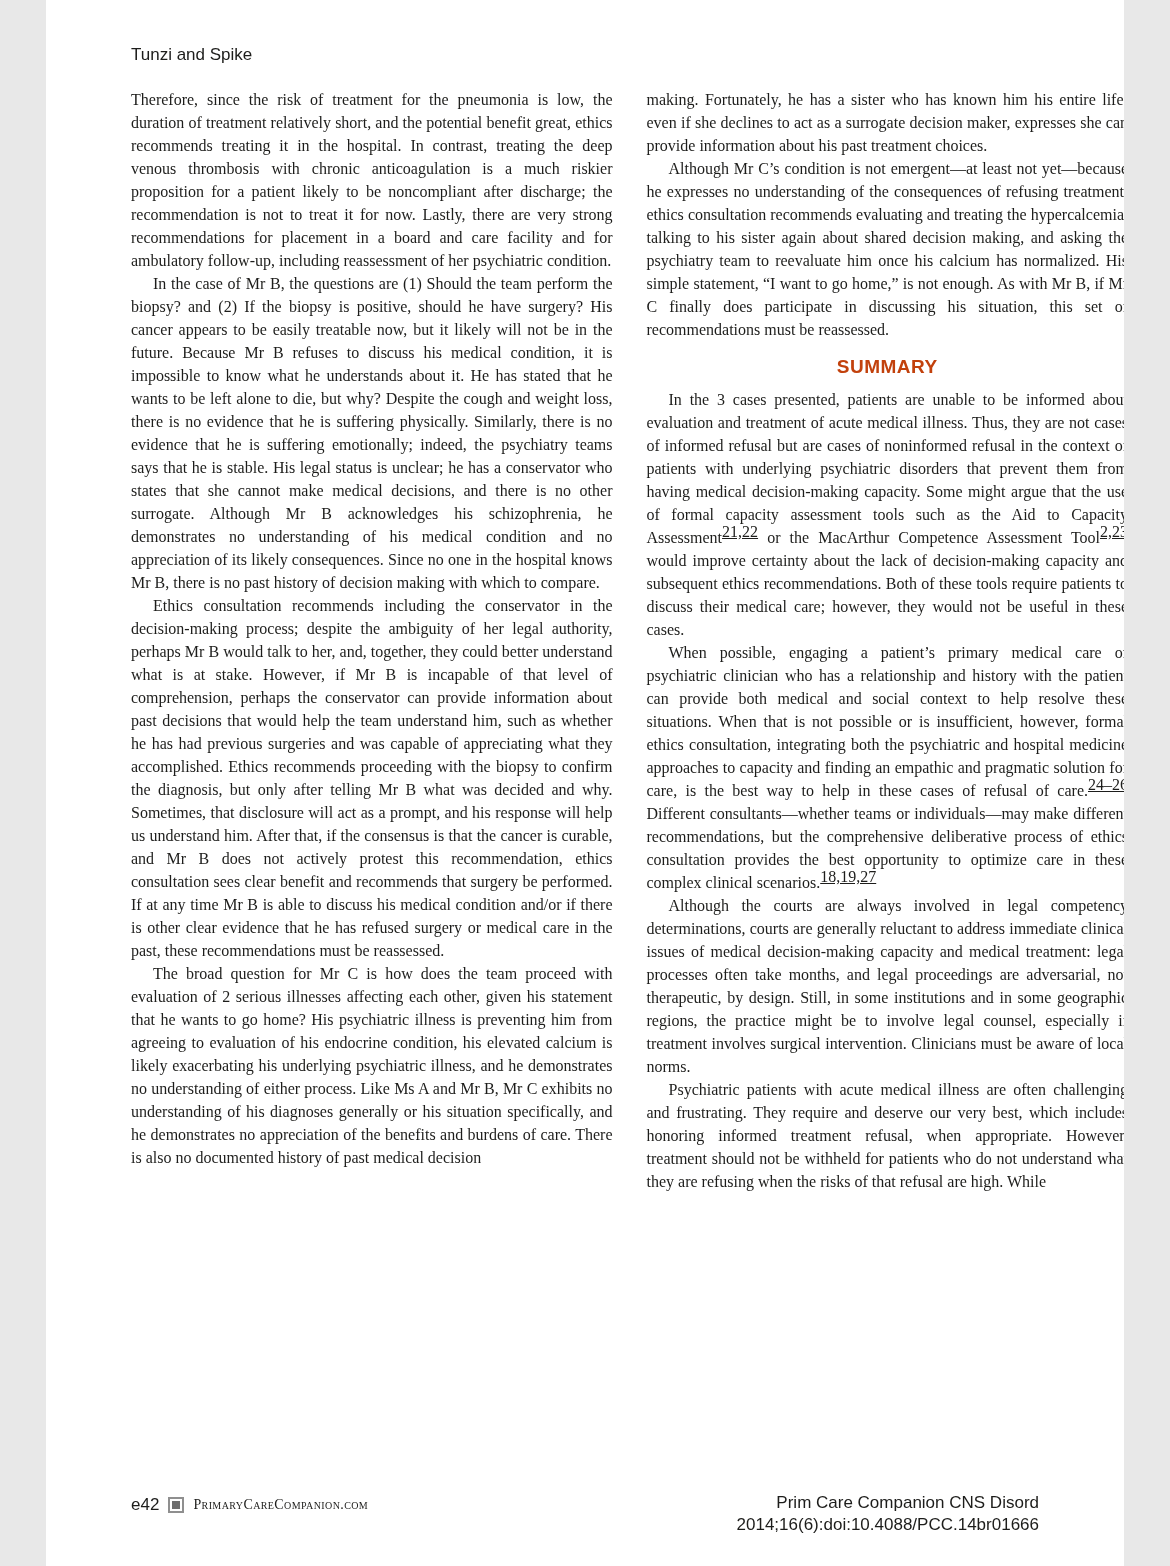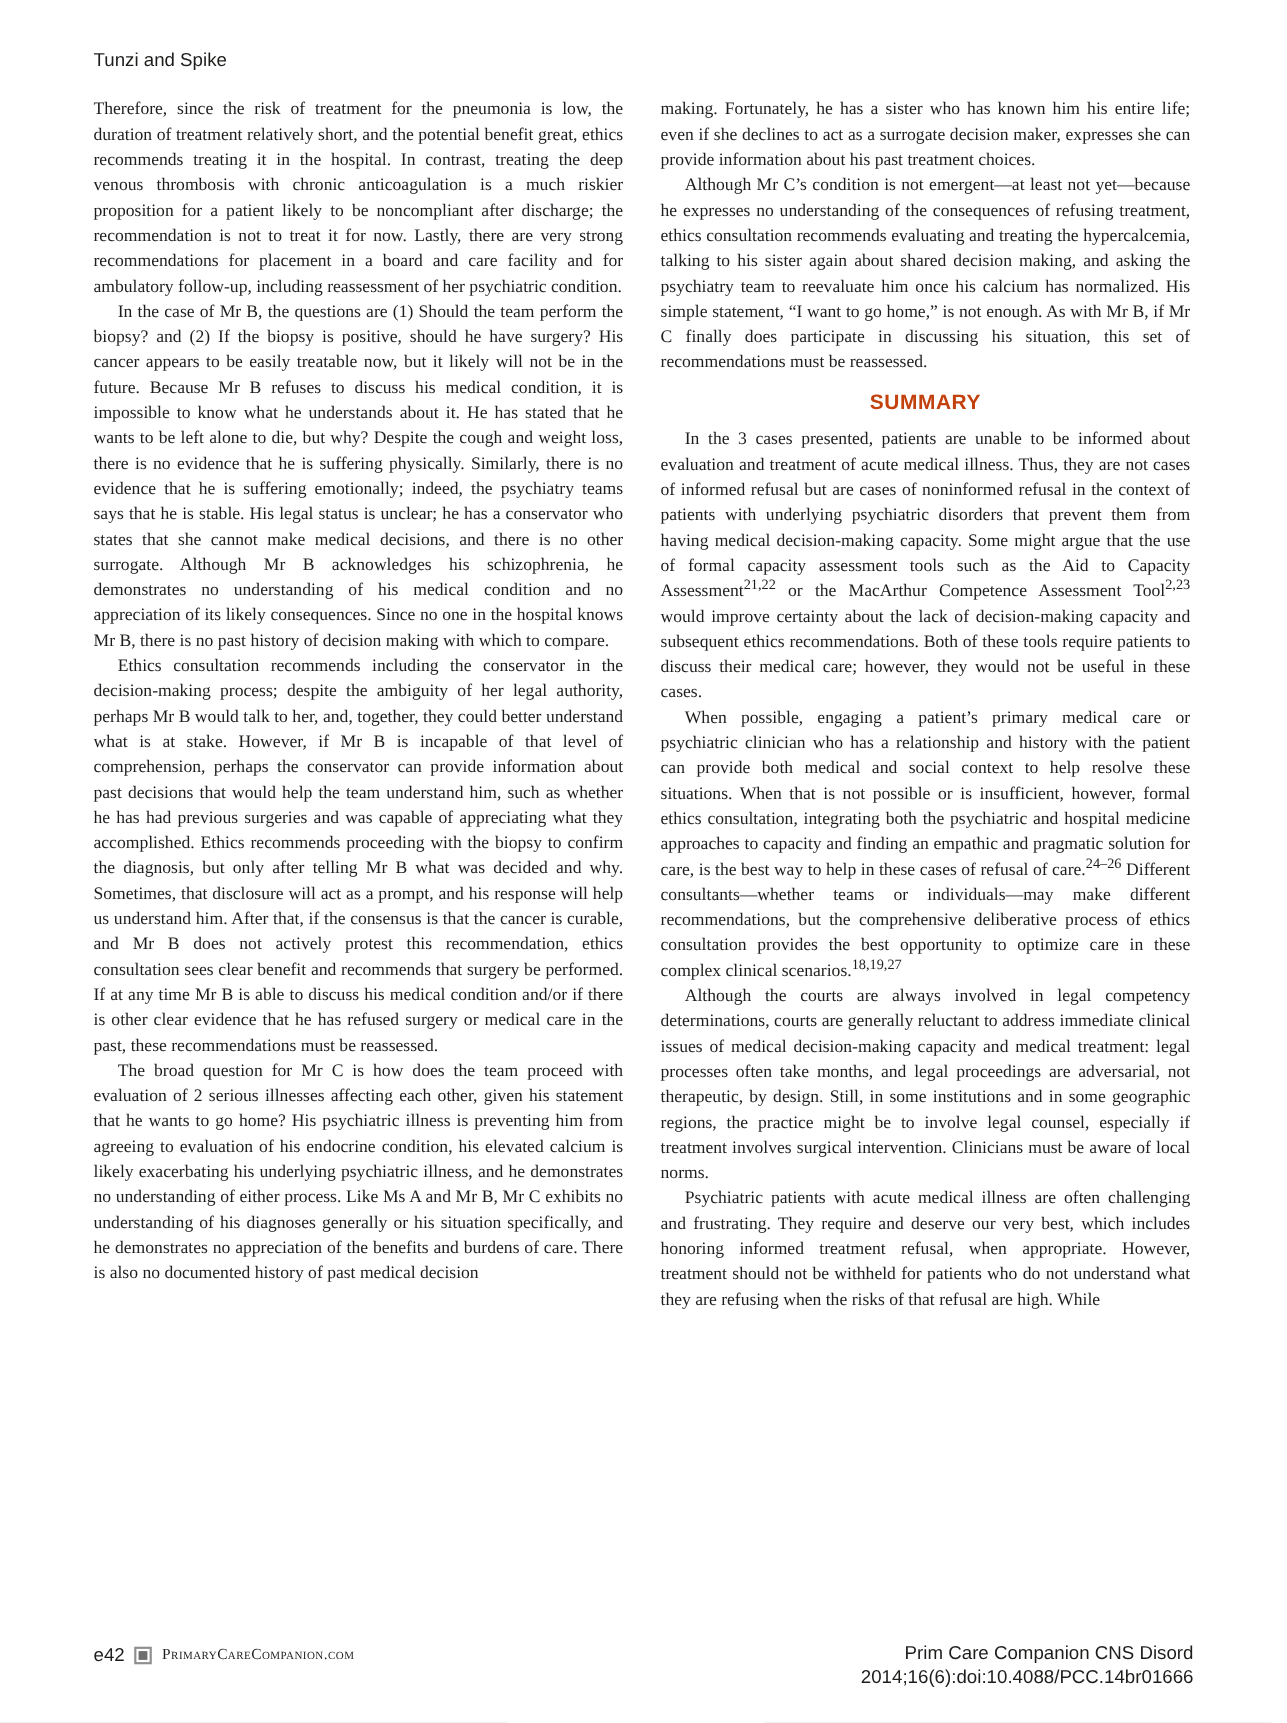--- a/index.html
+++ b/index.html
@@ -1,18 +1,18 @@
 <!DOCTYPE html>
 <html><head>
 <meta charset="utf-8">
 <style>
   html, body { margin: 0; padding: 0; background: #e8e8e8; }
   .page {
     position: relative;
-    width: 1170px;
+    width: 1078px;
     height: 1566px;
     margin: 0 auto;
     background: #ffffff;
     color: #1d1d1b;
     font-family: "Liberation Serif", serif;
     overflow: hidden;
   }
   .running-head {
     position: absolute;
     top: 45px;
@@ -33,23 +33,24 @@
   }
   .column {
     flex: 1 1 0;
     text-align: justify;
     font-size: 16px;
     line-height: 23px;
   }
   .para { margin: 0; padding: 0; }
   .para.indent { text-indent: 22px; }
   sup {
-    font-size: 13px;
+    font-size: 16px;
     line-height: 0;
     vertical-align: super;
+    text-decoration: underline;
   }
   .summary-heading {
     font-family: "Liberation Sans", sans-serif;
     font-weight: bold;
     font-size: 19px;
     letter-spacing: 0.5px;
     text-align: center;
     text-indent: 0;
     margin: 14px 0 10px 0;
     color: #c2410c;

